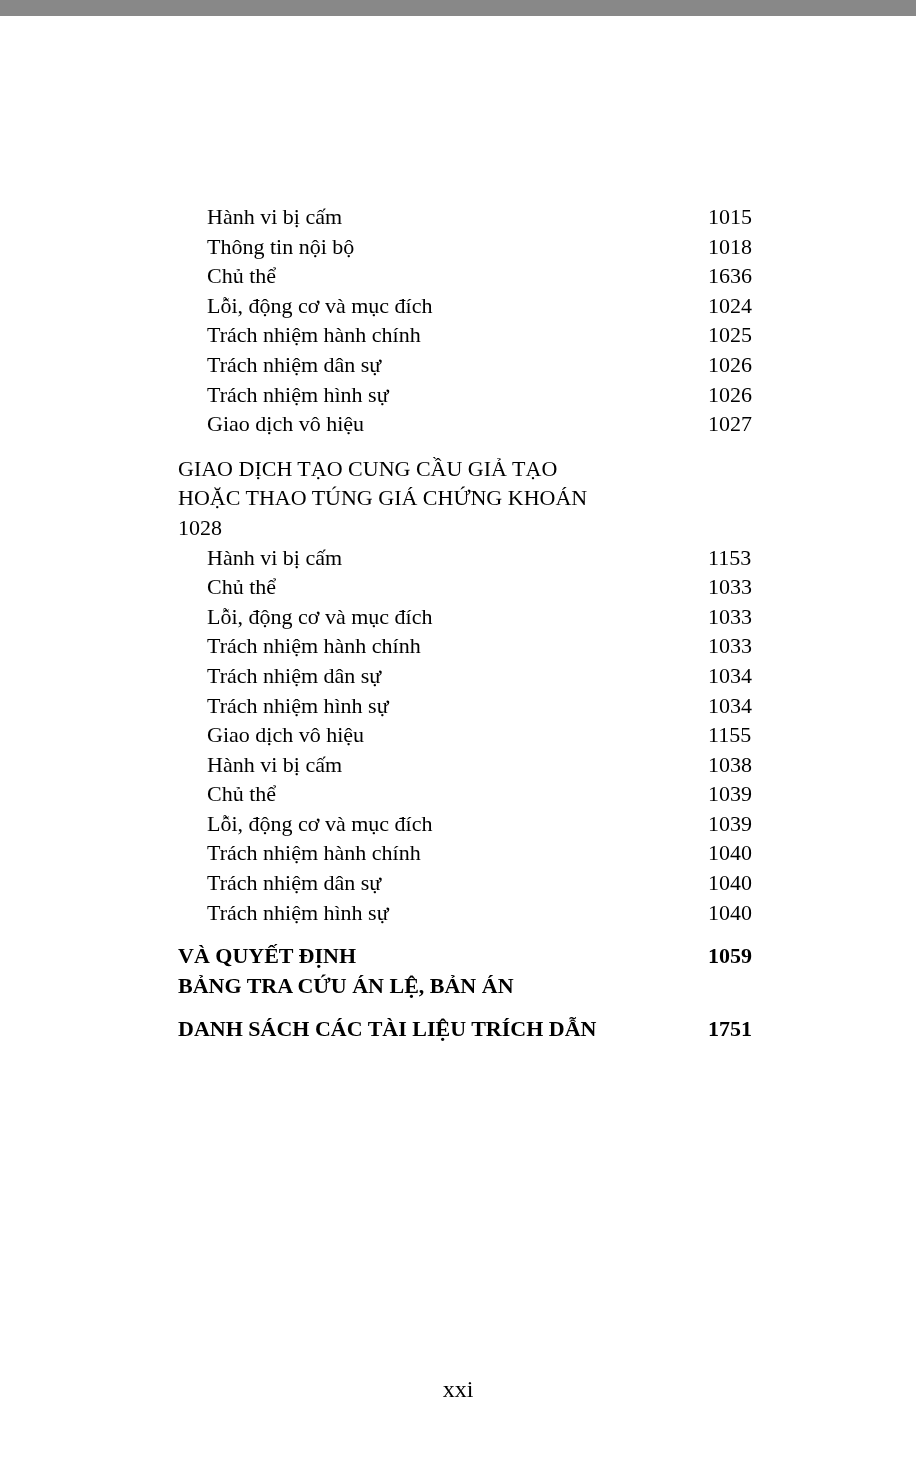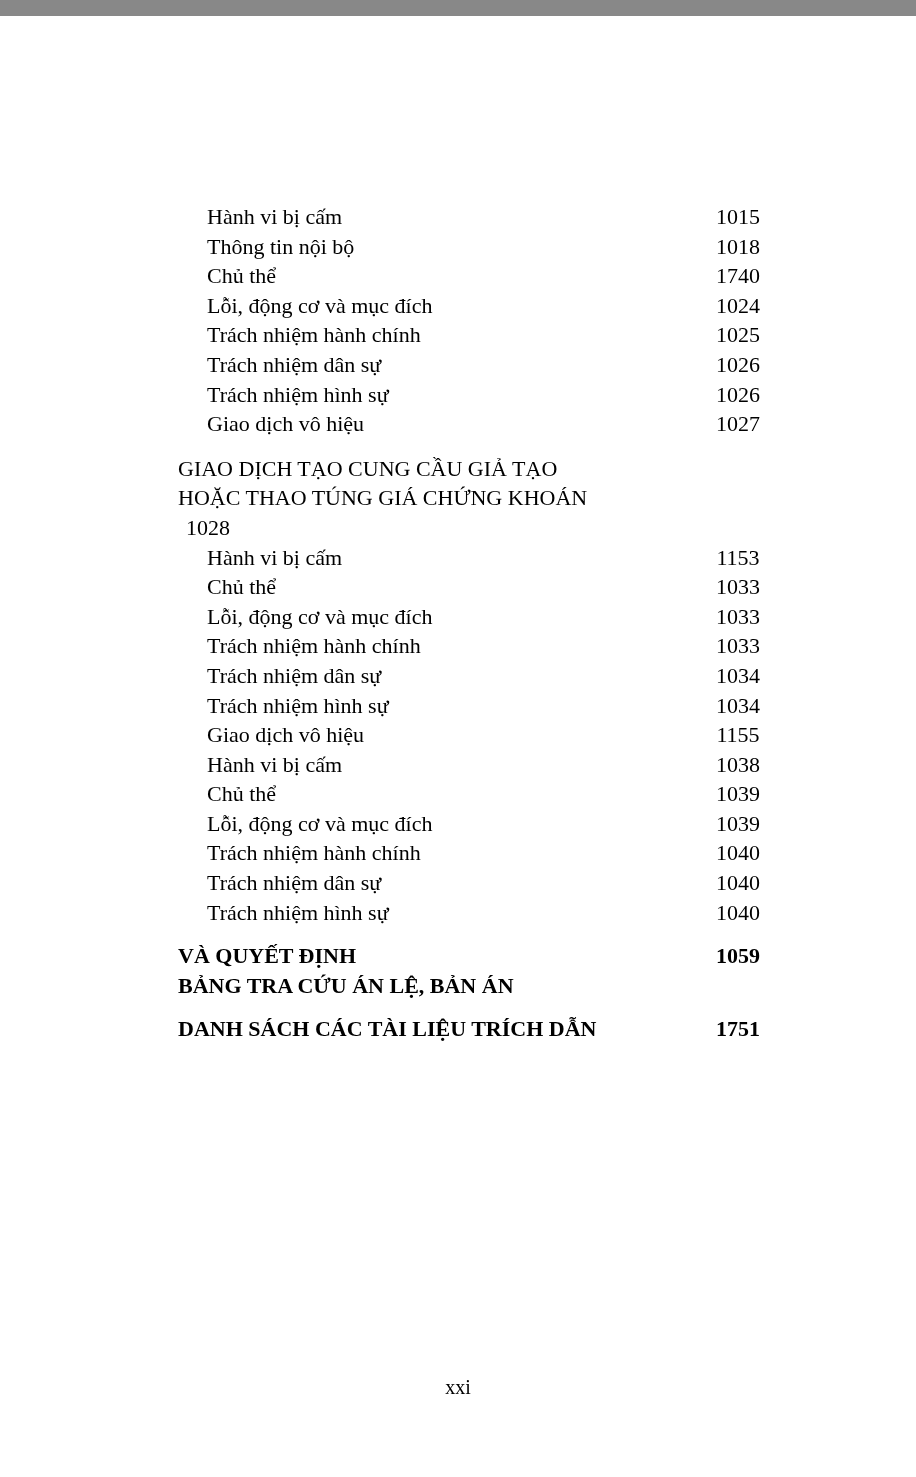--- a/index.html
+++ b/index.html
@@ -26,29 +26,29 @@
     align-items: flex-start;
   }
   .row .label { flex: 1; }
   .row .label .line { display: block; white-space: nowrap; }
   .row.sub .label { padding-left: 29px; }
   .row.section { margin-top: 15px; flex-direction: column; }
   .row.bold { margin-top: 14px; font-weight: bold; }
   .page-num {
     width: 60px;
     flex-shrink: 0;
-    text-align: center;
+    text-align: left;
   }
   .folio {
     position: absolute;
     left: 0;
     right: 0;
     top: 1360px;
     text-align: center;
-    font-size: 20px;
+    font-size: 24px;
   }
 </style>
 </head>
 <body>
 
 <div class="page">
   <div class="toc">
       <div class="row sub">
     <span class="label">
           <span class="line">Hành vi bị cấm</span>
@@ -58,21 +58,21 @@
       <div class="row sub">
     <span class="label">
           <span class="line">Thông tin nội bộ</span>
         </span>
     <span class="page-num">1018</span>
   </div>
       <div class="row sub">
     <span class="label">
           <span class="line">Chủ thể</span>
         </span>
-    <span class="page-num">1740</span>
+    <span class="page-num">1636</span>
   </div>
       <div class="row sub">
     <span class="label">
           <span class="line">Lỗi, động cơ và mục đích</span>
         </span>
     <span class="page-num">1024</span>
   </div>
       <div class="row sub">
     <span class="label">
           <span class="line">Trách nhiệm hành chính</span>

